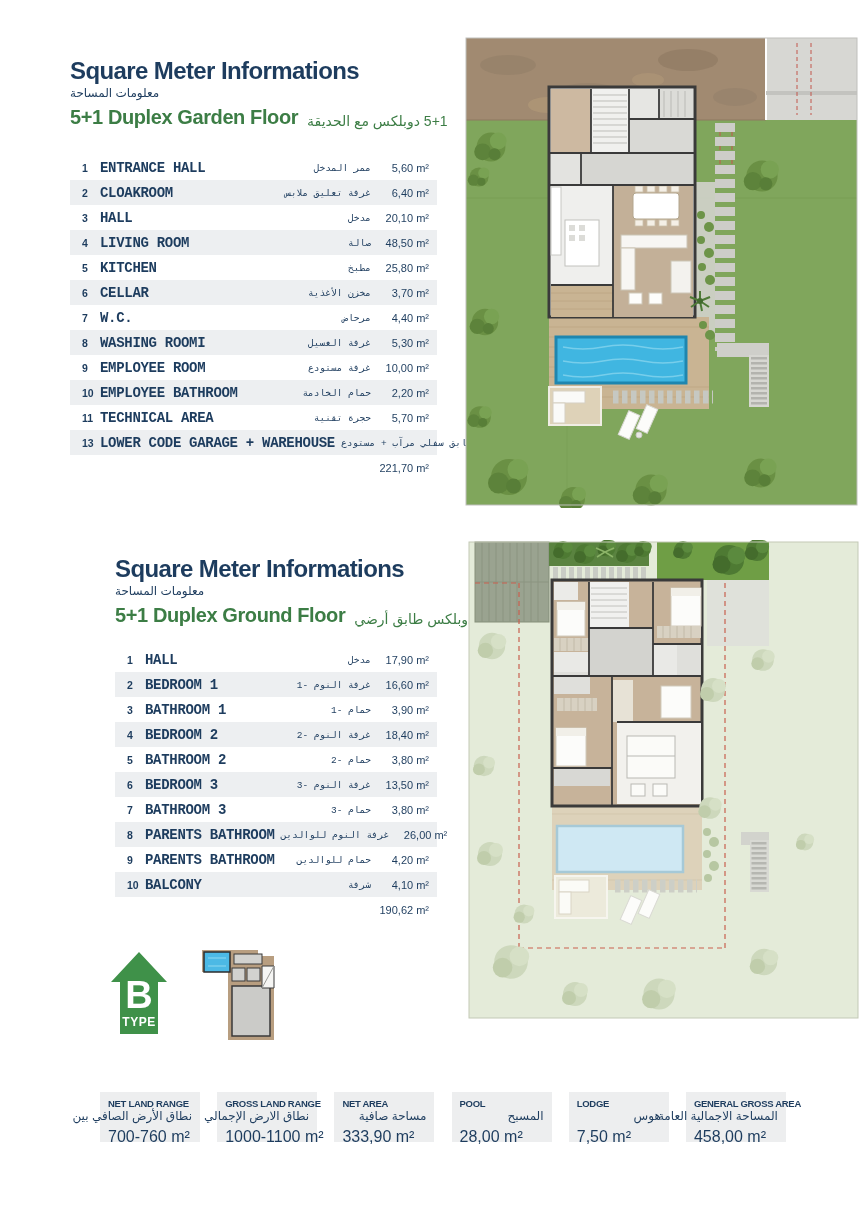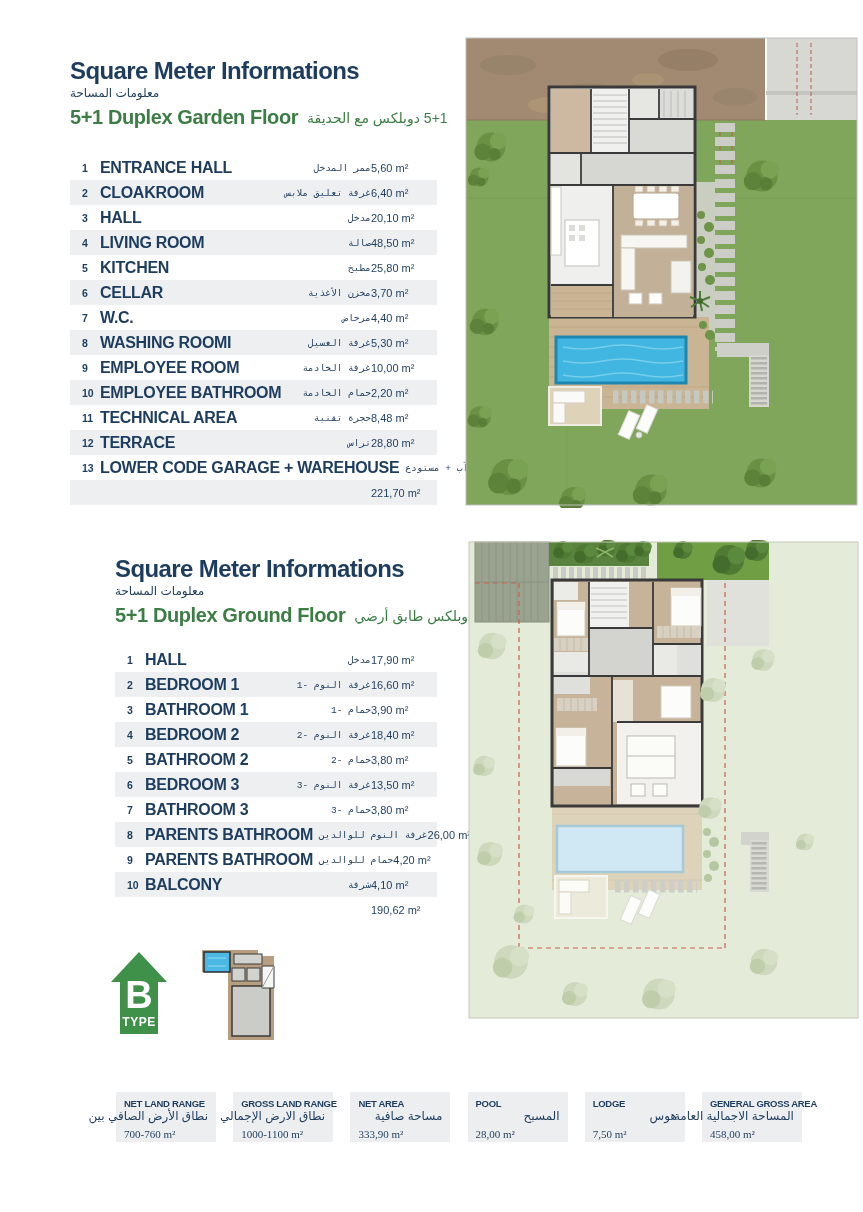--- a/index.html
+++ b/index.html
@@ -5,44 +5,44 @@
   :root{
     --navy:#1d3c5e; --green:#3c7d45; --row-alt:#edeff1; --footer-bg:#edeeef; --badge-green:#3f9149;
   }
   html,body{margin:0;padding:0;background:#fff;}
   body{font-family:"Liberation Sans","DejaVu Sans",sans-serif;color:var(--navy);}
   #page{position:relative;width:863px;height:1212px;background:#fff;overflow:hidden;}
 
   .title-block{position:absolute;}
   .title-block h1{margin:0;font-size:24px;font-weight:bold;letter-spacing:-0.6px;color:var(--navy);line-height:1.05;}
   .title-ar{font-size:12px;color:var(--navy);margin-top:1px;direction:rtl;display:inline-block;}
-  .green-line{margin-top:5px;display:flex;align-items:center;gap:9px;}
+  .green-line{margin-top:5px;display:flex;align-items:flex-end;gap:9px;}
   .green-en{font-size:20px;font-weight:bold;letter-spacing:-0.4px;color:var(--green);}
   .green-ar{font-size:14px;color:var(--green);direction:rtl;}
 
   .areas-table{position:absolute;}
   .trow{display:flex;align-items:center;height:25px;padding:0 8px 0 12px;font-size:11px;}
   .trow:nth-child(even){background:var(--row-alt);}
   .trow .num{width:18px;flex:none;font-weight:bold;color:var(--navy);font-size:10.5px;}
-  .trow .name{font-weight:bold;color:var(--navy);font-size:16px;letter-spacing:-0.3px;white-space:nowrap;}
+  .trow .name{font-weight:bold;color:var(--navy);font-size:14px;letter-spacing:-0.3px;white-space:nowrap;font-family:Liberation Mono, monospace;}
   .trow .ar{margin-left:auto;direction:rtl;font-size:9.5px;color:var(--navy);white-space:nowrap;padding-left:6px;font-family:Liberation Mono, monospace;}
-  .trow .val{width:58px;flex:none;text-align:left;font-size:11px;color:var(--navy);white-space:nowrap;}
+  .trow .val{width:58px;flex:none;text-align:right;font-size:11px;color:var(--navy);white-space:nowrap;}
   .trow.total{justify-content:flex-end;}
 
   .plan{position:absolute;}
   .plan svg{display:block;}
 
   .badge{position:absolute;left:110px;top:950px;width:58px;height:86px;}
   .thumb{position:absolute;left:200px;top:942px;width:80px;height:103px;}
 
-  .footer{position:absolute;left:116px;top:1092px;width:686px;display:flex;justify-content:space-between;}
+  .footer{position:absolute;left:100px;top:1092px;width:686px;display:flex;justify-content:space-between;}
   .fcell{width:100px;background:var(--footer-bg);padding:7px 8px 6px 8px;box-sizing:border-box;height:50px;}
   .fcell .flabel{font-size:9.5px;font-weight:bold;letter-spacing:-0.3px;color:var(--navy);line-height:1.1;white-space:nowrap;}
   .fcell .far{font-size:12px;color:var(--navy);direction:rtl;text-align:right;line-height:1.2;white-space:nowrap;}
-  .fcell .fval{font-size:11px;color:var(--navy);margin-top:4px;white-space:nowrap;font-family:Liberation Serif, serif;}
+  .fcell .fval{font-size:16px;color:var(--navy);margin-top:4px;white-space:nowrap;}
 </style>
 </head>
 <body>
 
 <div id="page">
 
   <div class="title-block" style="left:70px;top:58px;">
     <h1>Square Meter Informations</h1>
     <span class="title-ar">معلومات المساحة</span>
     <div class="green-line">
@@ -96,40 +96,34 @@
       </div>
       <div class="trow">
         <span class="num">8</span>
         <span class="name">WASHING ROOMI</span>
         <span class="ar" dir="rtl">غرفة الغسيل</span>
         <span class="val">5,30 m²</span>
       </div>
       <div class="trow">
         <span class="num">9</span>
         <span class="name">EMPLOYEE ROOM</span>
-        <span class="ar" dir="rtl">غرفة الخادمة</span>
+        <span class="ar" dir="rtl">غرفة مستودع</span>
         <span class="val">10,00 m²</span>
       </div>
       <div class="trow">
         <span class="num">10</span>
         <span class="name">EMPLOYEE BATHROOM</span>
         <span class="ar" dir="rtl">حمام الخادمة</span>
         <span class="val">2,20 m²</span>
       </div>
       <div class="trow">
         <span class="num">11</span>
         <span class="name">TECHNICAL AREA</span>
         <span class="ar" dir="rtl">حجرة تقنية</span>
-        <span class="val">8,48 m²</span>
-      </div>
-      <div class="trow">
-        <span class="num">12</span>
-        <span class="name">TERRACE</span>
-        <span class="ar" dir="rtl">تراس</span>
-        <span class="val">28,80 m²</span>
+        <span class="val">5,70 m²</span>
       </div>
       <div class="trow">
         <span class="num">13</span>
         <span class="name">LOWER CODE GARAGE + WAREHOUSE</span>
         <span class="ar" dir="rtl">طابق سفلي مرآب + مستودع</span>
         <span class="val">55,20 m²</span>
       </div>
       <div class="trow total">
         <span class="val">221,70 m²</span>
       </div>

